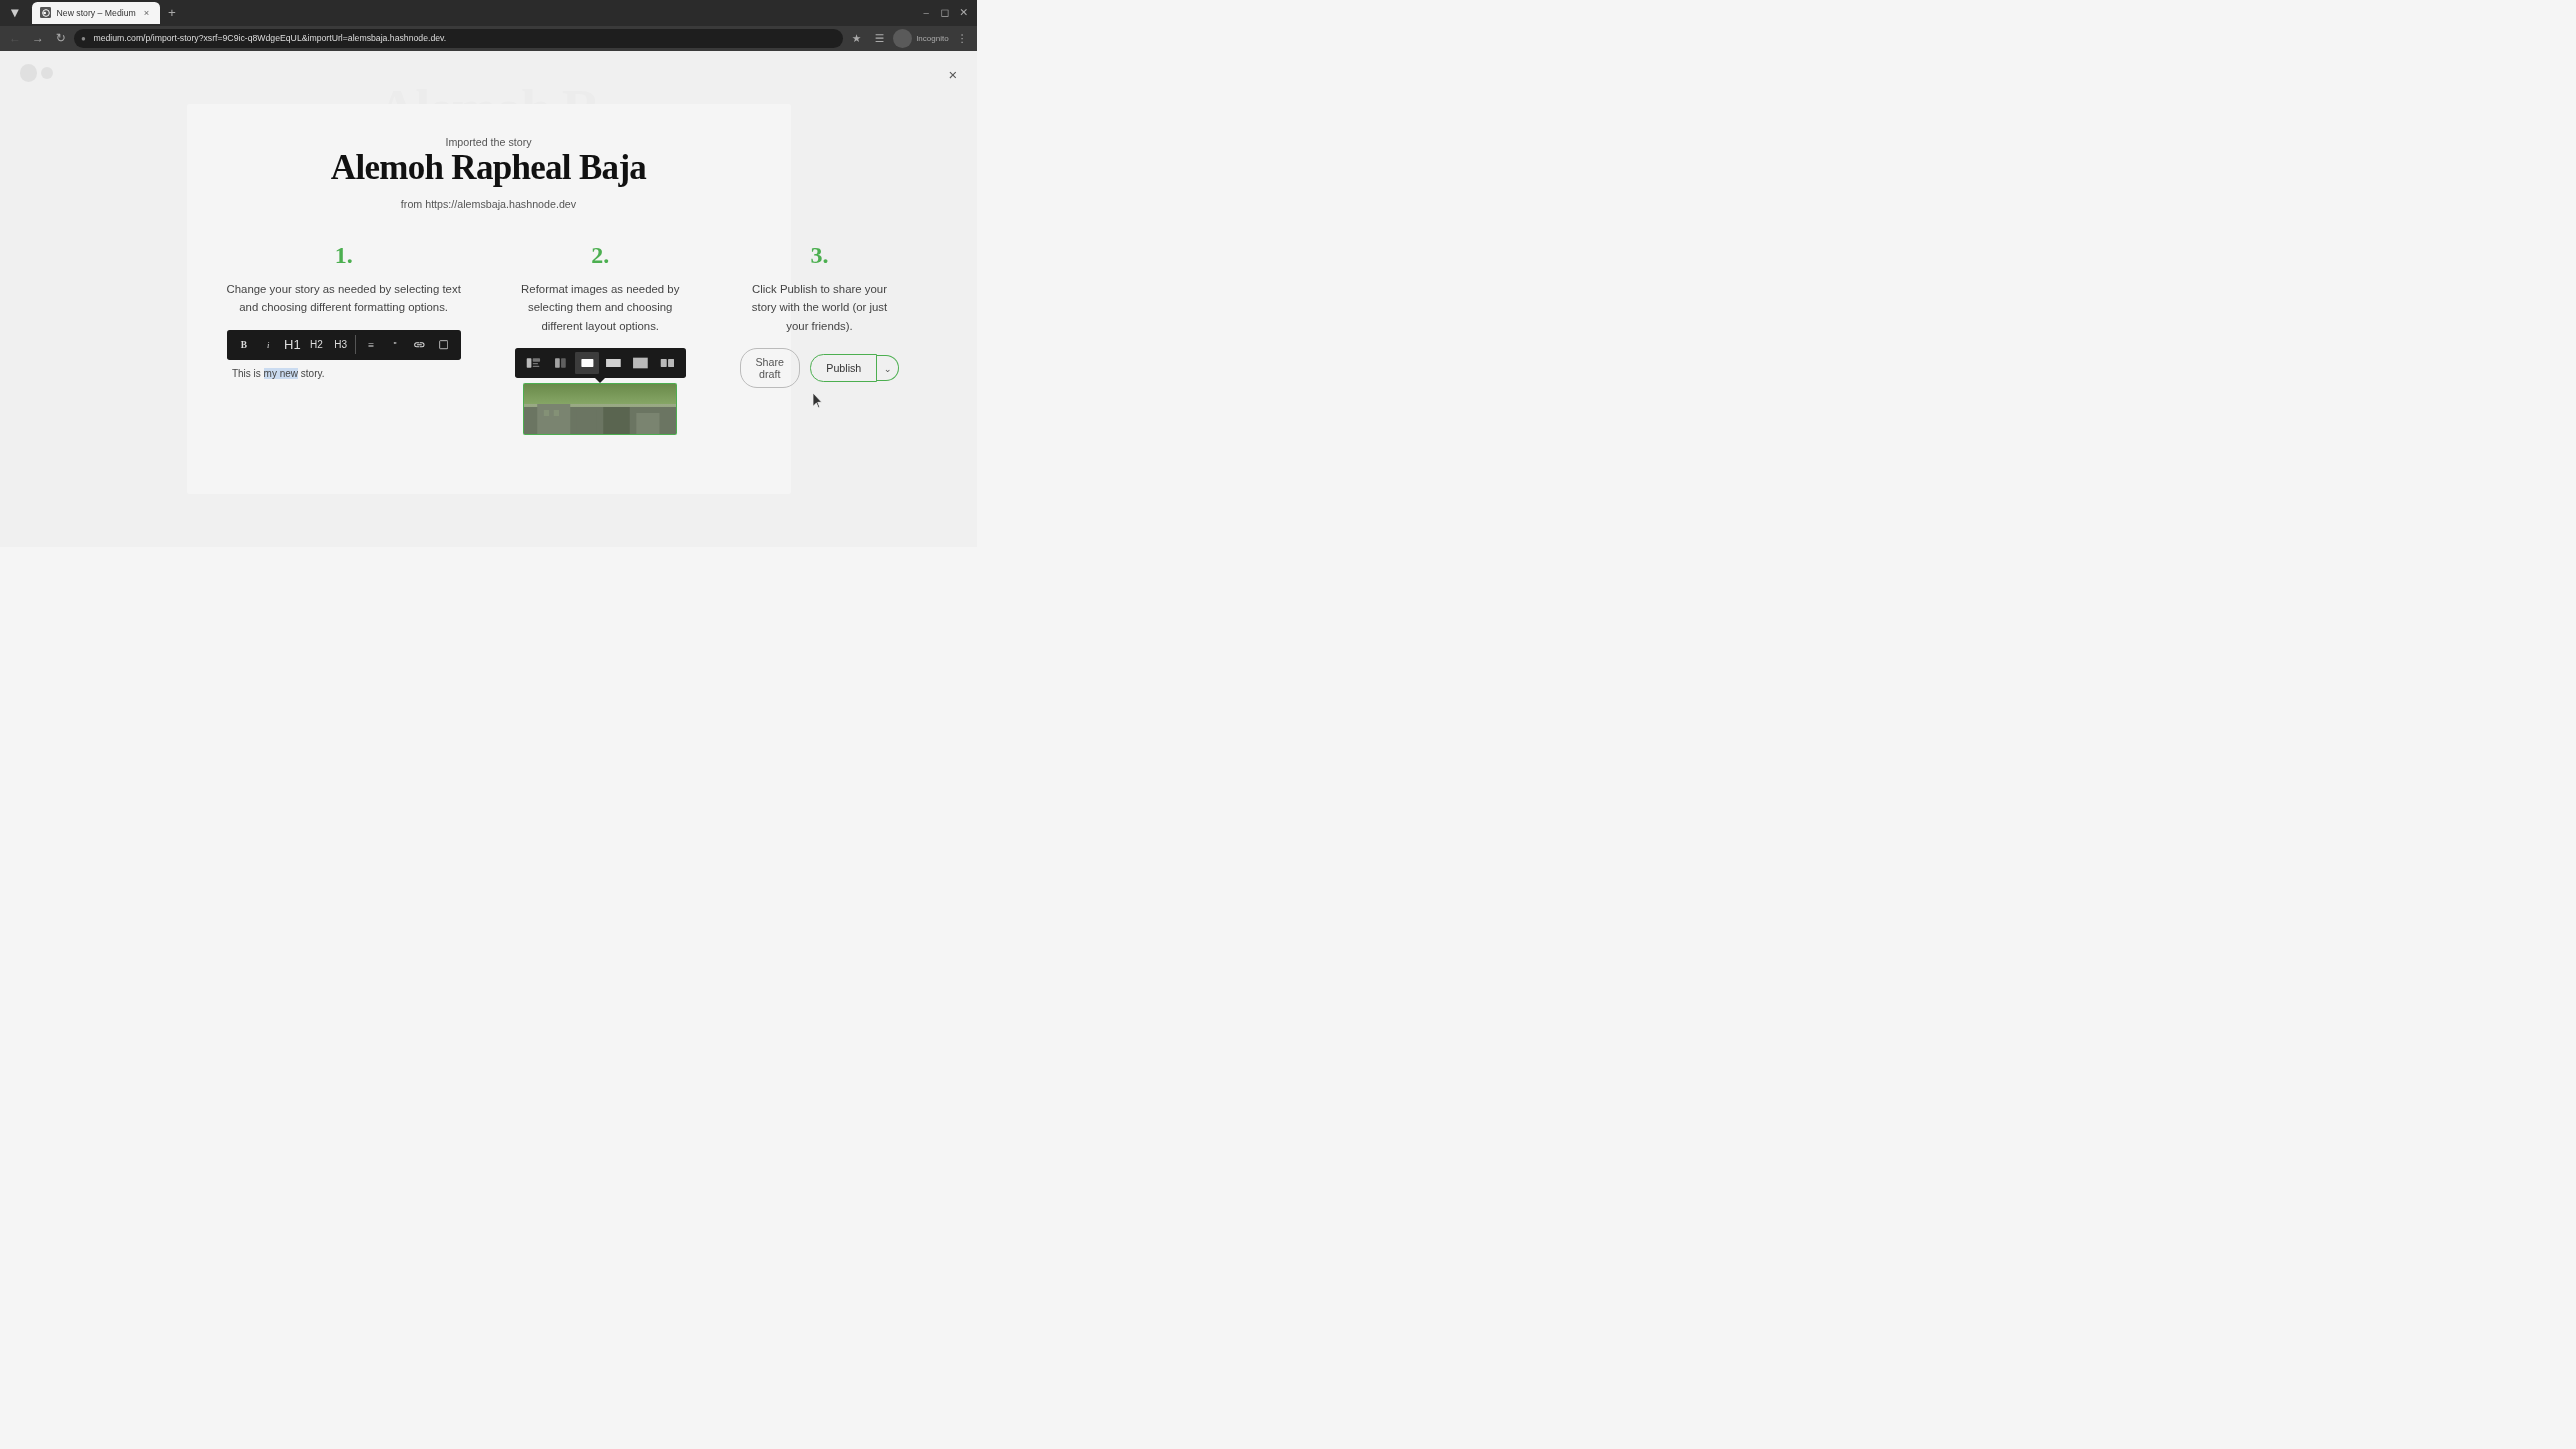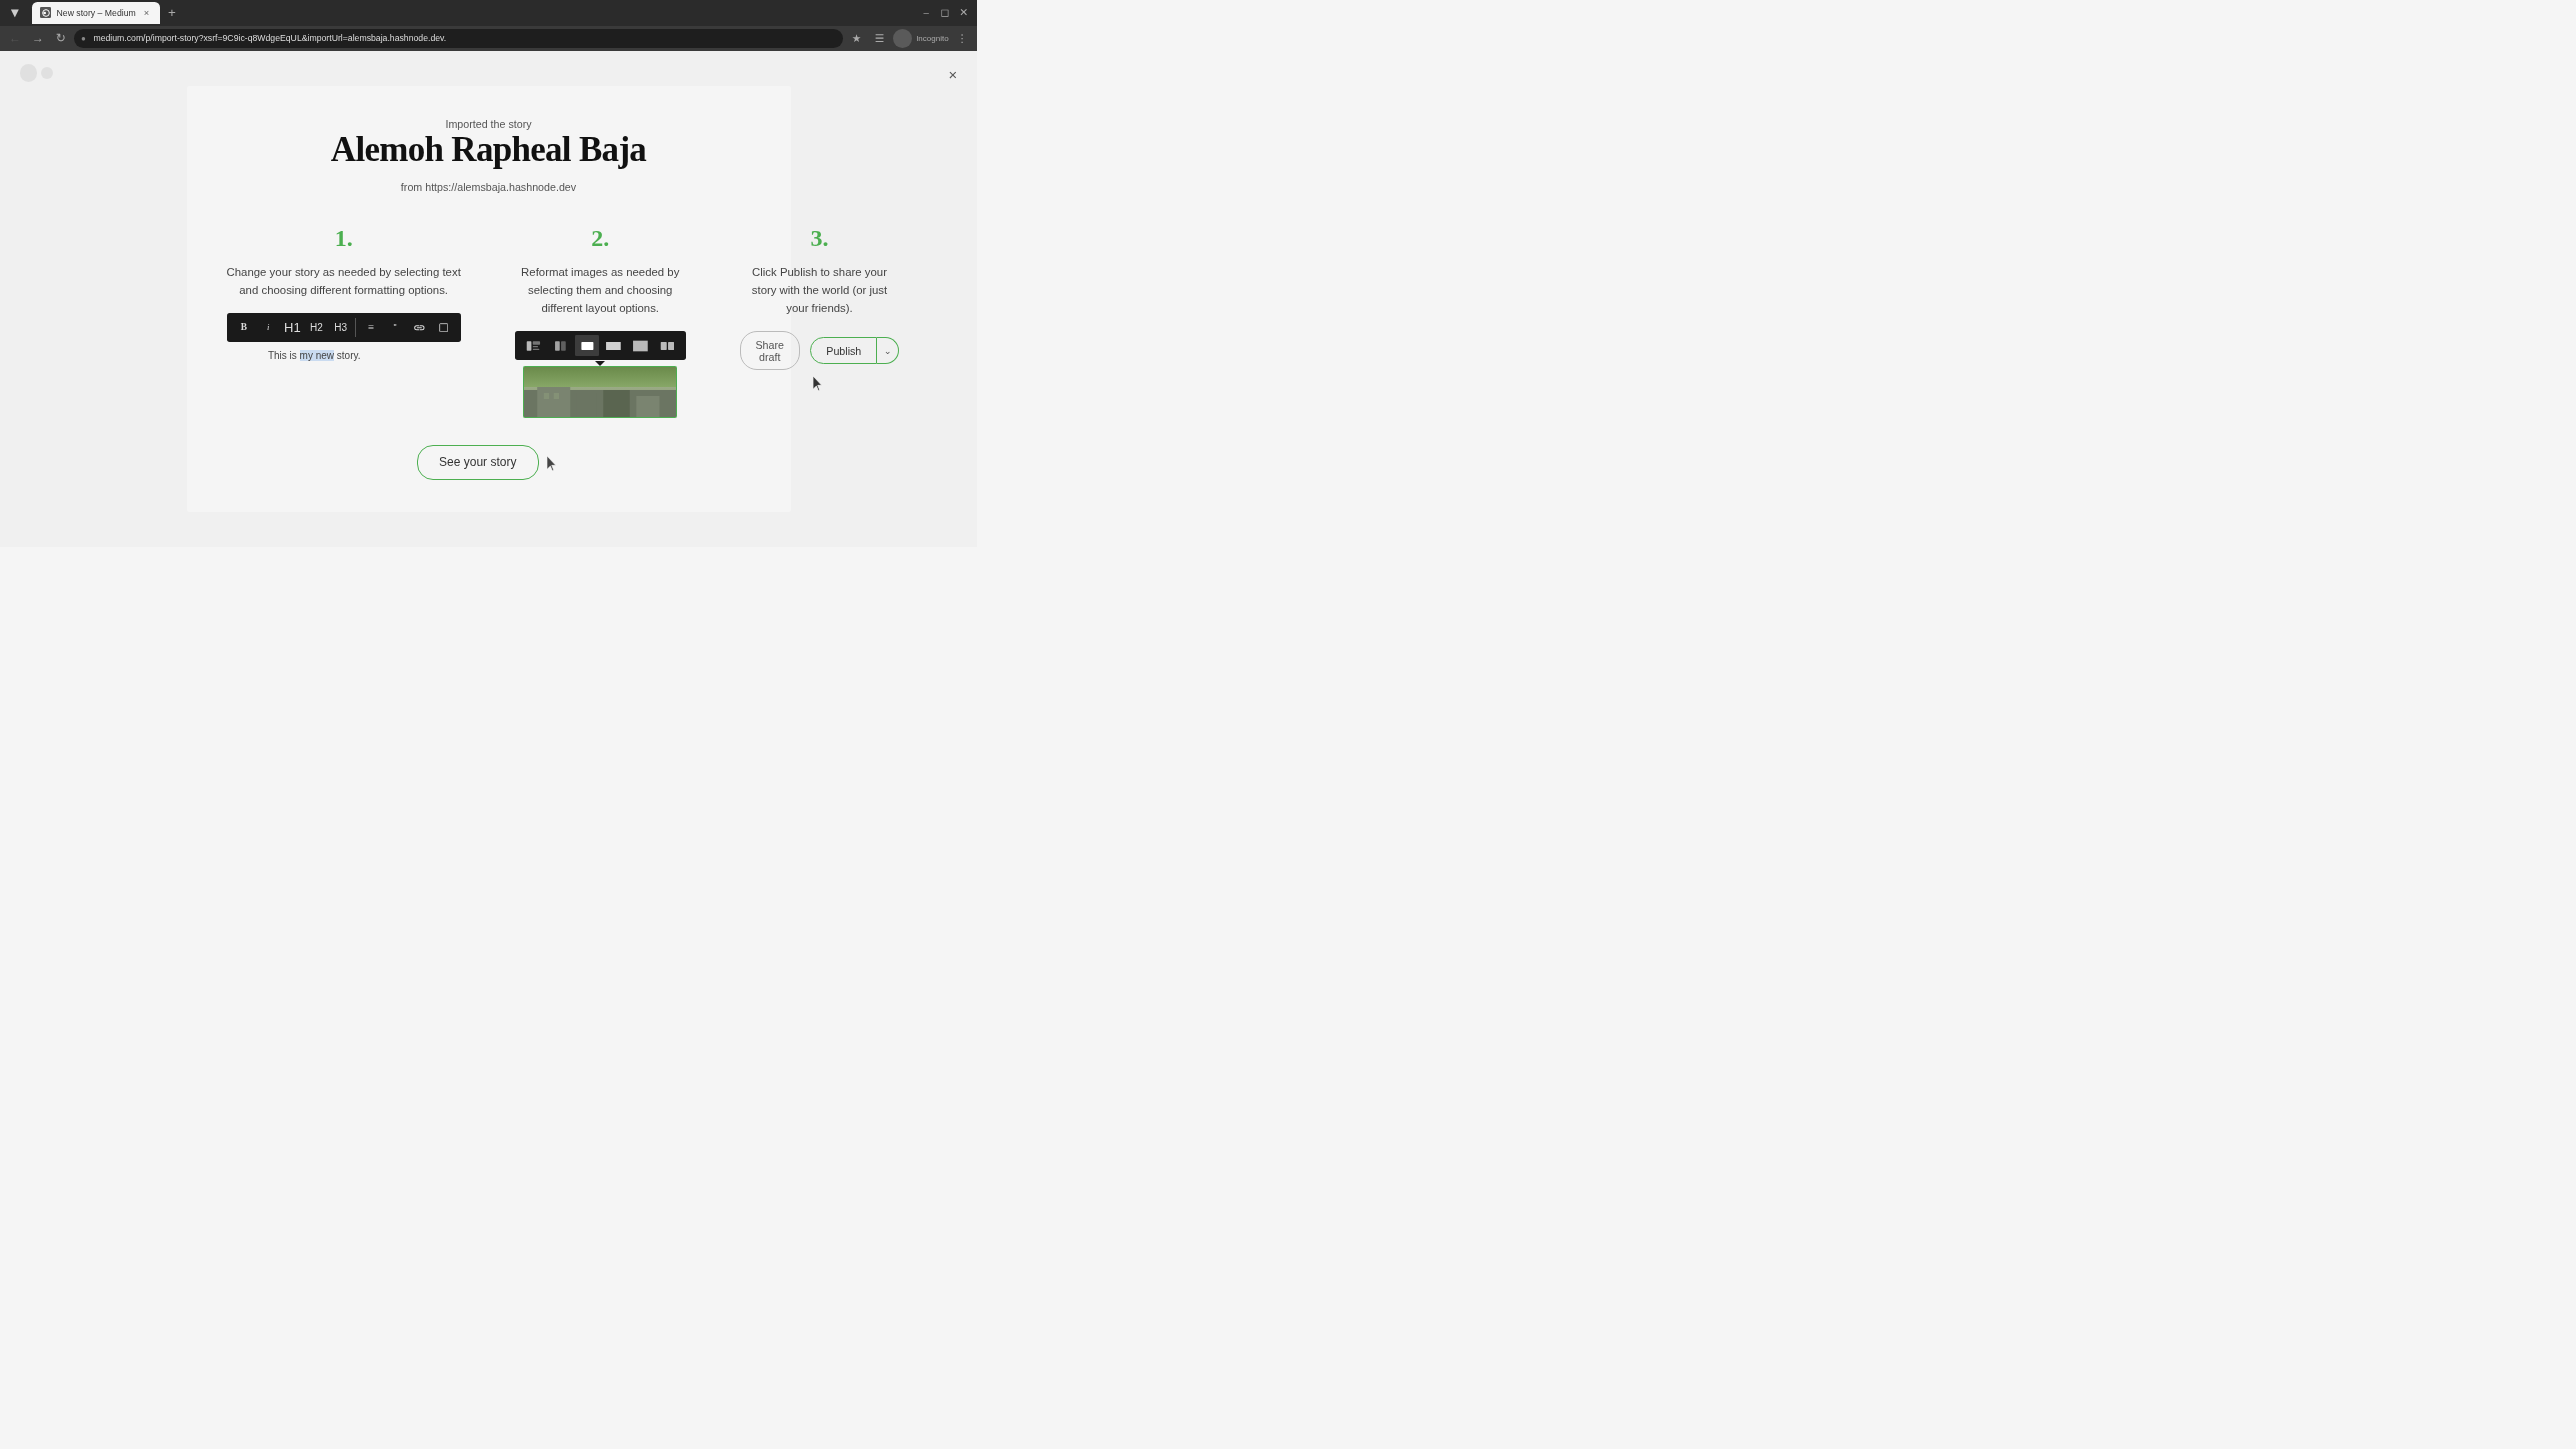--- a/index.html
+++ b/index.html
@@ -404,21 +404,20 @@
       background: #555;
       margin: 1.3px 1.3px;
     }
 
     .text-preview {
       font-size: 10px;
       color: #444;
       font-family: Arial, sans-serif;
       text-align: left;
       padding: 0 5.4px;
-      margin-left: 36px;
     }
 
     .text-highlight {
       background: rgba(74, 144, 226, 0.25);
       color: #444;
     }
 
     
     .image-toolbar {
       background: #1a1a1a;
@@ -749,24 +748,17 @@
 
           <div style="display:flex; justify-content:center; margin-top:5.4px;">
             <svg width="13.4" height="16" viewBox="0 0 20 24">
               <path d="M0 0L0 20L5 15L8 22L10 21L7 14L13 14Z" fill="#333" stroke="white" stroke-width="1"></path>
             </svg>
           </div>
         </div>
 
       </div>
 
-      <div class="see-story-section">
-        <button class="see-story-btn">See your story</button>
-        
-        <svg width="13.4" height="16" viewBox="0 0 20 24" style="margin-left:5.4px; vertical-align:middle;">
-          <path d="M0 0L0 20L5 15L8 22L10 21L7 14L13 14Z" fill="#444" stroke="white" stroke-width="0.8"></path>
-        </svg>
-      </div>
 
     </div>
   </div>
 </div>
 
 
 </body></html>

